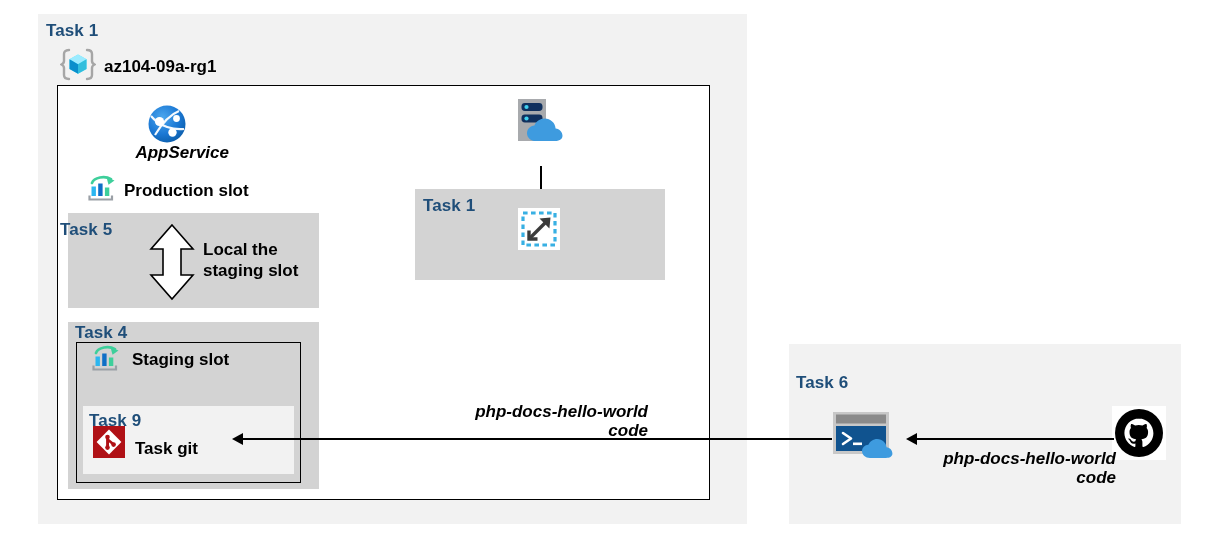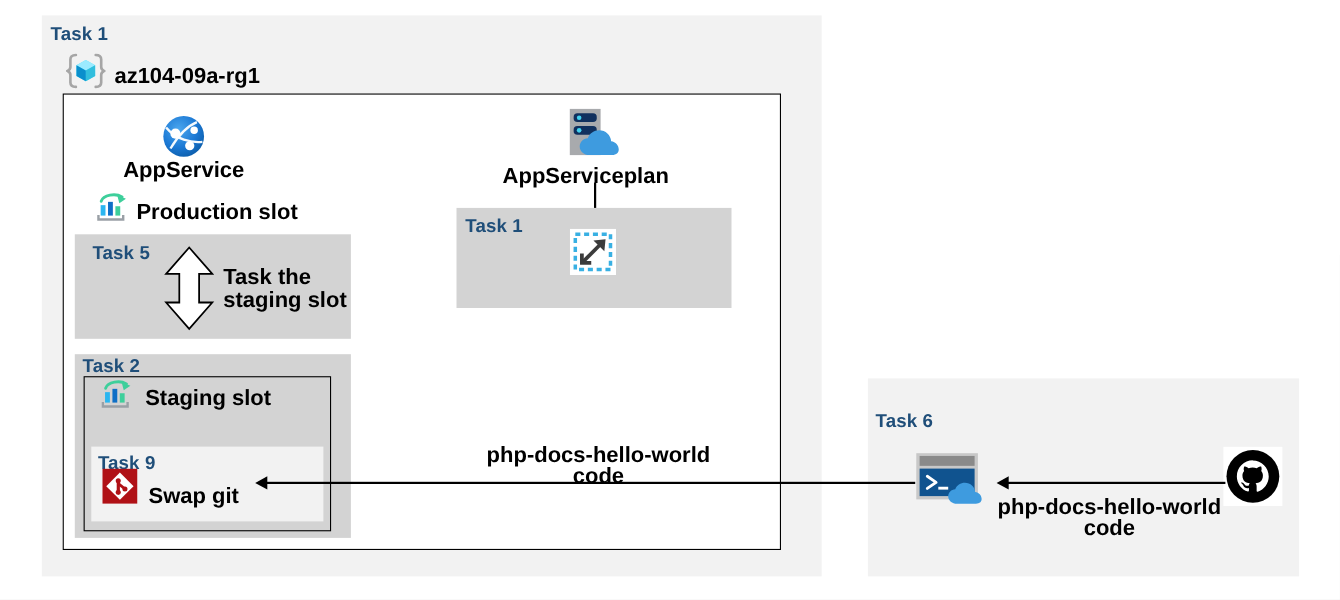--- a/index.html
+++ b/index.html
@@ -19,36 +19,36 @@
     color:#1f4e79;
     font-weight:bold;
     font-size:17px;
     letter-spacing:.1px;
     white-space:nowrap;
   }
   .node-label{
     position:absolute;
     color:#000000;
     font-weight:bold;
-    font-size:20px;
+    font-size:17px;
     white-space:nowrap;
     line-height:1.22;
   }
-  .node-label.center{text-align:center;}
+  .node-label.center{text-align:right;font-style:italic;}
 
   
   #task1-box{left:38px;top:14px;width:709px;height:510px;background:#f2f2f2;}
   #task1-label{left:46px;top:21px;}
 
   
   #rg-inner{left:57px;top:85px;width:653px;height:415px;background:#ffffff;border:1.5px solid #000000;}
 
   
   #task5-box{left:68px;top:213px;width:251px;height:95px;background:#d3d3d3;}
-  #task5-label{left:84px;top:220px;}
+  #task5-label{left:60px;top:220px;}
 
   
   #task2-box{left:68px;top:322px;width:251px;height:167px;background:#d3d3d3;}
   #task2-label{left:75px;top:323px;}
   #staging-inner{left:76px;top:342px;width:225px;height:141px;background:#d3d3d3;border:1.5px solid #000000;}
 
   
   #task3-box{left:83px;top:406px;width:211px;height:68px;background:#f2f2f2;}
   #task3-label{left:89px;top:411px;}
 
@@ -135,38 +135,37 @@
   <div class="icon" style="left:509px;top:97px;width:60px;height:52px;">
     <svg width="60" height="52" viewBox="0 0 60 52">
       <rect x="9" y="2" width="28" height="42" fill="#a8aaad"></rect>
       <rect x="12.5" y="6" width="21" height="8" rx="3.4" fill="#10305e"></rect>
       <rect x="12.5" y="17.5" width="21" height="8" rx="3.4" fill="#10305e"></rect>
       <circle cx="17.5" cy="10" r="2.1" fill="#41d2f0"></circle>
       <circle cx="17.5" cy="21.5" r="2.1" fill="#41d2f0"></circle>
       <path d="M27,44 C21.5,44 18,40.4 18,36.2 C18,32.2 21.2,28.8 25.4,28.6 C26.9,24.4 31,21.5 35.7,21.5 C41.5,21.5 46.2,25.9 46.6,31.4 C50.6,31.9 53.5,35.1 53.5,38.8 C53.5,42.7 49.9,44 46,44 Z" fill="#3e9bdf"></path>
     </svg>
   </div>
-  <div class="node-label center" style="left:455px;top:148px;width:155px;">AppServiceplan</div>
 
   <div class="line-v" style="left:540px;top:166px;height:50px;"></div>
   <div class="arrow-down" style="left:535px;top:212px;"></div>
 
   <div class="box" id="task5-box"></div>
   <div class="task-label" id="task5-label">Task 5</div>
   <div class="icon" style="left:147px;top:223px;width:50px;height:78px;">
     <svg width="50" height="78" viewBox="0 0 50 78">
       <polygon points="25,2 46,26 34,26 34,52 46,52 25,76 4,52 16,52 16,26 4,26" fill="#ffffff" stroke="#000000" stroke-width="1.6" stroke-linejoin="miter"></polygon>
     </svg>
   </div>
-  <div class="node-label" style="left:203px;top:240px;">Task the</div>
+  <div class="node-label" style="left:203px;top:240px;">Local the</div>
   <div class="node-label" style="left:203px;top:261px;">staging slot</div>
 
   <div class="box" id="task2-box"></div>
   <div class="box" id="staging-inner"></div>
-  <div class="task-label" id="task2-label">Task 2</div>
+  <div class="task-label" id="task2-label">Task 4</div>
 
   <div class="icon" style="left:92px;top:345px;width:30px;height:28px;">
     <svg width="30" height="28" viewBox="0 0 30 28">
       <path d="M4,8 C6,2 17,0.5 23,4" fill="none" stroke="#3ecf9b" stroke-width="2.6" stroke-linecap="round"></path>
       <polygon points="26.5,5.6 18.5,2.2 20.5,9.8" fill="#3ecf9b"></polygon>
       <rect x="3.5" y="11.5" width="4.4" height="9.5" fill="#2bb6f0"></rect>
       <rect x="10.2" y="8.5" width="4.4" height="12.5" fill="#0f6fc6"></rect>
       <rect x="16.9" y="12.5" width="4.4" height="8.5" fill="#3ecf9b"></rect>
       <path d="M1.5,20.5 L1.5,24.5 L24,24.5 L24,20.5" fill="none" stroke="#9aa0a6" stroke-width="2.2"></path>
     </svg>
@@ -183,21 +182,21 @@
       </g>
       <g fill="#b01116">
         <rect x="13.1" y="9.6" width="2.9" height="13.4" rx="1"></rect>
         <path d="M14.6,13.6 L20.1,18.1" stroke="#b01116" stroke-width="2.6" fill="none"></path>
         <circle cx="20.6" cy="18.6" r="2.3"></circle>
         <circle cx="14.5" cy="21.6" r="2.3"></circle>
         <circle cx="14.5" cy="11.1" r="2.3"></circle>
       </g>
     </svg>
   </div>
-  <div class="node-label" style="left:135px;top:439px;">Swap git</div>
+  <div class="node-label" style="left:135px;top:439px;">Task git</div>
 
   <div class="box" id="task6-box"></div>
   <div class="task-label" id="task6-label">Task 1</div>
   <div class="icon" style="left:518px;top:208px;width:42px;height:42px;">
     <svg width="42" height="42" viewBox="0 0 42 42">
       <rect x="0" y="0" width="42" height="42" fill="#ffffff"></rect>
       <g stroke="#38b0e3" stroke-width="3.2" fill="none" stroke-dasharray="4.6 3.4">
         <rect x="5" y="5" width="32" height="32"></rect>
       </g>
       <path d="M11,31 L30,12" stroke="#3b3b3b" stroke-width="3.4" fill="none"></path>

